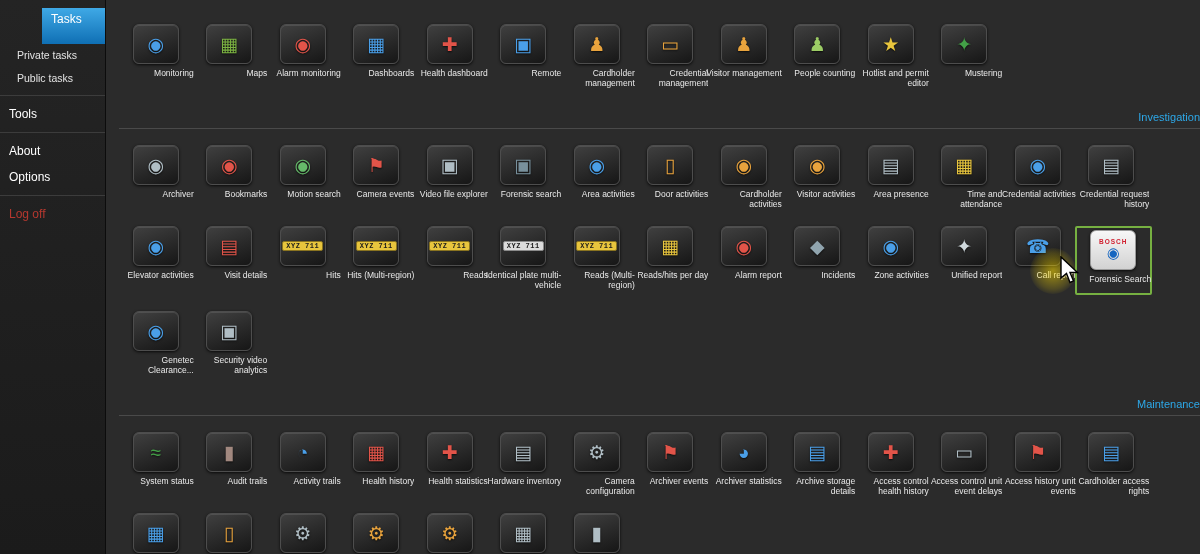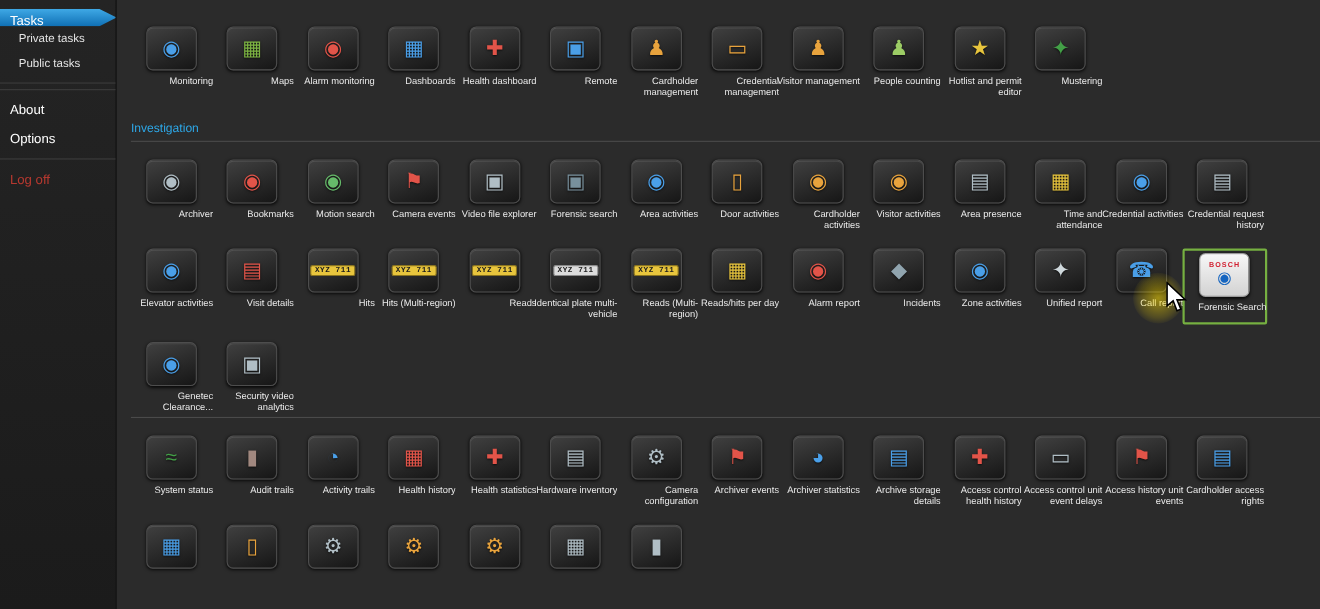--- a/index.html
+++ b/index.html
@@ -9,45 +9,46 @@
     background:#2b2b2b; font-family:"Liberation Sans", sans-serif;
     -webkit-font-smoothing:antialiased;
   }
   
   .sidebar {
     position:absolute; left:0; top:0; width:106px; height:554px;
     background:linear-gradient(#242424,#1b1b1b);
     border-right:1px solid #0c0c0c;
   }
   .side-banner {
-    margin-top:8px; height:16px; line-height:22px; padding-left:9px;
+    margin-top:8px; height:36px; line-height:22px; padding-left:9px;
     color:#fff; font-size:12px; cursor:default;
     background:linear-gradient(#3fa9e6,#0f6fb4);
     clip-path:polygon(0 0, 90px 0, 106px 50%, 90px 100%, 0 100%);
+    margin-left:42px;
   }
   .side-sub {
     padding-left:17px; font-size:10.5px; color:#e3e3e3;
     height:23px; line-height:23px; cursor:pointer;
   }
   .side-sub:first-of-type { margin-top:6px; }
   .side-header {
     padding-left:9px; font-size:12px; color:#fff;
     height:26px; line-height:26px; cursor:pointer;
   }
   .side-logoff {
     padding-left:9px; font-size:12px; color:#b5382f;
     height:26px; line-height:26px; cursor:pointer;
   }
   .side-divider { border-top:1px solid #3c3c3c; margin:5px 0; }
   
   .main {
     position:absolute; left:107px; top:0; width:1093px; height:554px;
     padding:8px 0 0 12px; overflow:hidden;
   }
-  .sec-head { margin-top:18px; }
+  .sec-head { margin-top:18px;text-align:right; }
   .sec-title { color:#2da8e8; font-size:11px; }
   .sec-line { height:1px; background:#4a4a4a; margin-top:3px; }
   .row { display:flex; margin-top:16px; }
   .tile {
     width:73.5px; display:flex; flex-direction:column; align-items:center;
     cursor:pointer; flex:0 0 auto;
   }
   .tile-icon {
     width:46px; height:40px; border-radius:6px;
     background:linear-gradient(160deg,#404040,#161616);
@@ -86,20 +87,21 @@
 </style>
 </head>
 <body>
 
 <div class="sidebar">
   <div id="sidebar-items">
       <div class="side-banner">Tasks</div>
       <div class="side-sub">Private tasks</div>
       <div class="side-sub">Public tasks</div>
       <div class="side-divider"></div>
+      <div class="side-header">Tools</div>
       <div class="side-divider"></div>
       <div class="side-header">About</div>
       <div class="side-header">Options</div>
       <div class="side-divider"></div>
       <div class="side-logoff">Log off</div>
     </div>
 </div>
 
 <div class="main" id="main">
     <div class="row">
@@ -358,20 +360,21 @@
         </div>
         <div class="tile-label">Genetec Clearance...</div>
       </div>
       <div class="tile">
         <div class="tile-icon">
           <span class="glyph" style="color: rgb(176, 190, 197);">▣</span>
         </div>
         <div class="tile-label">Security video analytics</div>
       </div>
     </div>
+    <div class="sec-head"><span class="sec-title">Maintenance</span></div>
     <div class="sec-line"></div>
     <div class="row">
       <div class="tile">
         <div class="tile-icon">
           <span class="glyph" style="color: rgb(67, 160, 71);">≈</span>
         </div>
         <div class="tile-label">System status</div>
       </div>
       <div class="tile">
         <div class="tile-icon">

